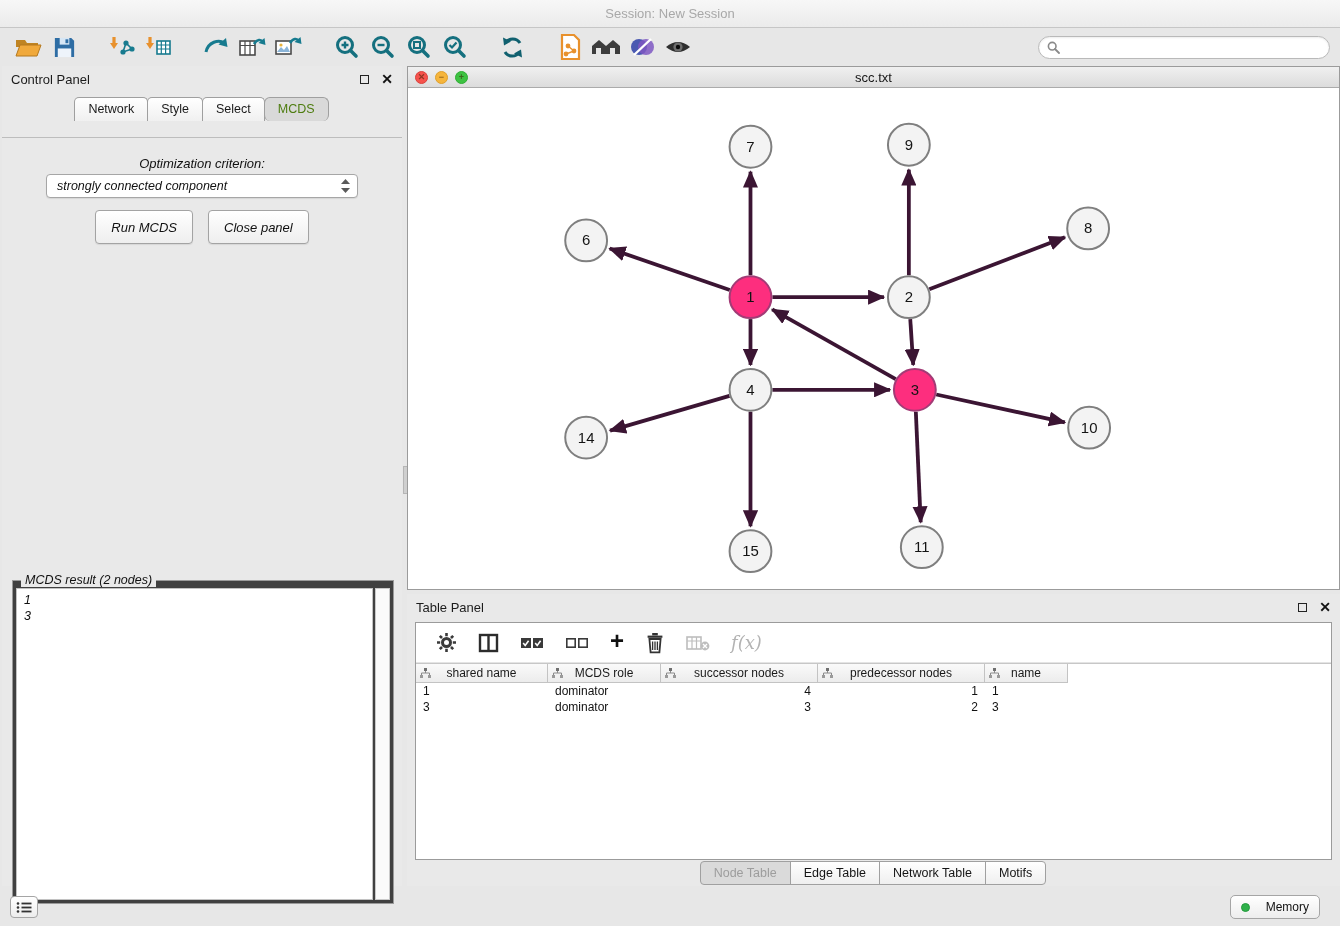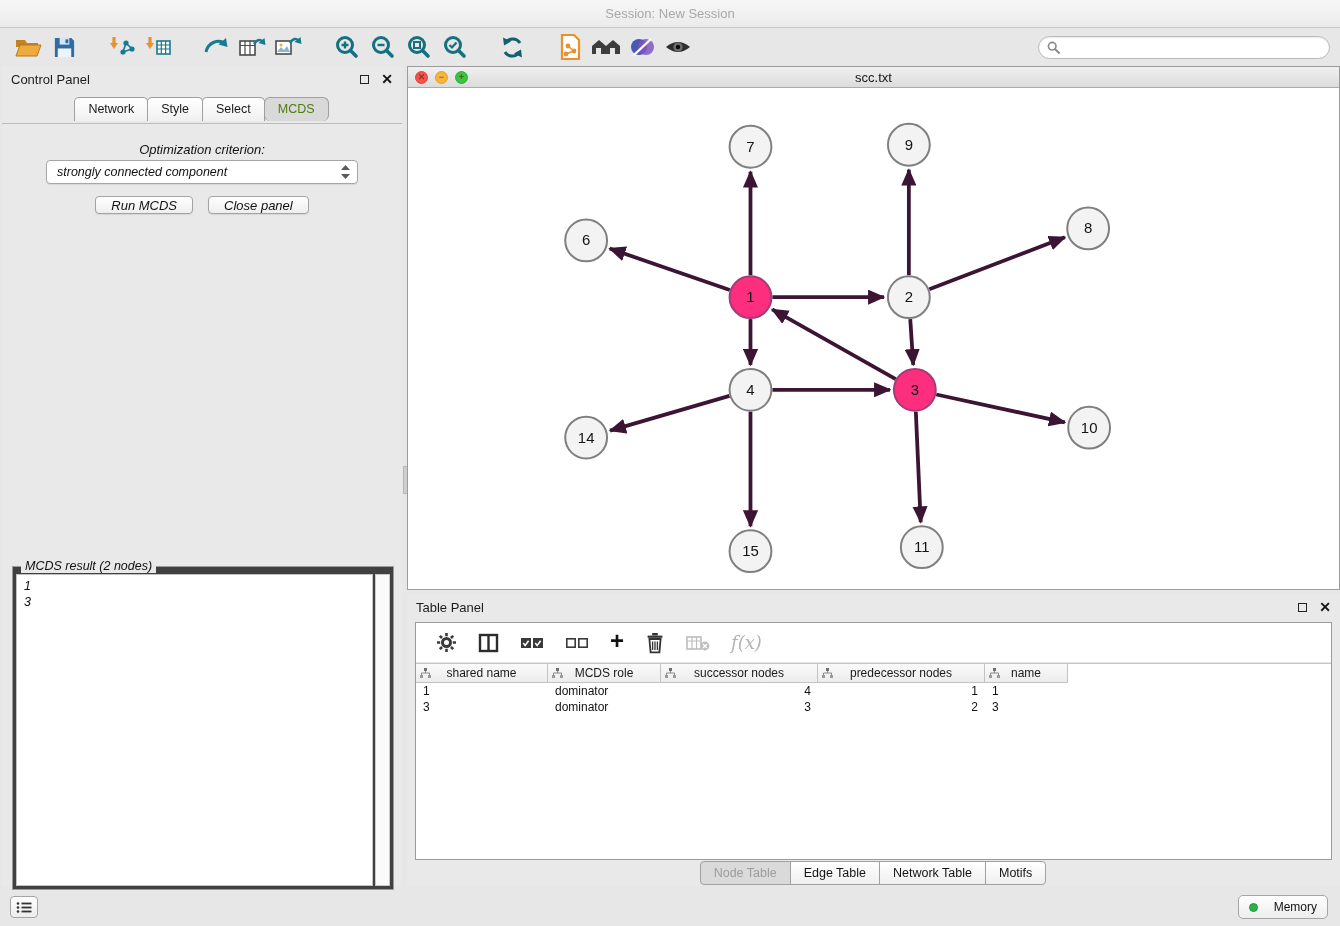--- a/index.html
+++ b/index.html
@@ -21,31 +21,31 @@
     border-radius:12px; display:flex; align-items:center; padding:0 8px; box-shadow:inset 0 1px 2px rgba(0,0,0,.08); }
   .searchbox input { border:none; outline:none; flex:1; font-size:12px; font-family:"Liberation Sans",sans-serif; background:transparent; margin-left:5px; }
 
   
   .control-panel { position:absolute; left:2px; top:66px; width:400px; height:820px; background:#e9e9e9; }
   .panel-header { height:26px; display:flex; align-items:center; padding:0 9px; }
   .panel-title { font-size:13px; color:#1c1c1c; }
   .panel-hdr-icons { margin-left:auto; display:flex; align-items:center; gap:12px; }
   .sq-ic { width:9px; height:9px; border:1.4px solid #222; display:inline-block; }
   .x-ic { font-size:14px; font-weight:bold; color:#111; line-height:1; }
-  .cp-tabs { display:flex; justify-content:center; padding-top:5px; border-bottom:1px solid #bdbdbd; padding-bottom:2px; }
+  .cp-tabs { display:flex; justify-content:center; padding-top:5px; border-bottom:1px solid #bdbdbd; padding-bottom:16px; }
   .cp-tab { border:1px solid #9f9f9f; border-bottom:none; background:linear-gradient(#ffffff,#f0f0f0);
     padding:4px 13px 5px; font-size:12.5px; margin-left:-1px; border-radius:5px 5px 0 0; color:#1a1a1a; }
   .cp-tab.active { background:#d9d9d9; color:#4d7c0f;border-radius:6px; }
   .cp-body { position:relative; height:calc(100% - 60px);font-style:italic; }
   .opt-label { text-align:center; margin-top:18px; font-size:13px; }
   .dropdown { margin:3px auto 0; width:312px; height:24px; background:#fff; border:1px solid #a6a6a6; border-radius:4px;
     display:flex; align-items:center; padding:0 6px 0 10px; font-size:12.5px; box-shadow:0 1px 1px rgba(0,0,0,.08); }
   .dropdown .dd-label { flex:1; }
   .btn-row { display:flex; justify-content:center; gap:15px; margin-top:12px; }
-  .mac-btn { height:18px; padding:0 15px; background:linear-gradient(#ffffff,#eeeeee); border:1px solid #a3a3a3;
+  .mac-btn { height:34px; padding:0 15px; background:linear-gradient(#ffffff,#eeeeee); border:1px solid #a3a3a3;
     border-radius:4px; font-size:13px; display:flex; align-items:center; box-shadow:0 1px 1px rgba(0,0,0,.08); }
   .result-group { position:absolute; left:10px; right:8px; top:424px; bottom:12px; border:1px solid #9a9a9a; background:#404040; }
   .result-legend { position:absolute; top:-8px; left:8px; background:#e9e9e9; padding:0 4px; font-size:12.5px; }
   .result-list { position:absolute; left:3px; right:20px; top:7px; bottom:3px; background:#fff; border:1px solid #c2c2c2; padding:3px 7px; overflow:hidden; }
   .result-scroll { position:absolute; right:3px; top:7px; bottom:3px; width:15px; background:#fafafa; border:1px solid #c9c9c9; }
   .result-item { font-size:12.5px; line-height:16px; }
 
   
   .v-splitter { position:absolute; left:402px; top:66px; width:5px; height:820px; }
   .v-splitter::after { content:""; position:absolute; top:400px; left:1px; width:3px; height:26px; background:#cfcfcf; border:1px solid #b5b5b5; }
@@ -84,21 +84,21 @@
   .tp-tab { border:1px solid #a0a0a0; background:linear-gradient(#ffffff,#efefef); padding:4px 13px; font-size:12.5px;
     margin-left:-1px; color:#141414;text-align:right; }
   .tp-tab:first-child { border-radius:4px 0 0 4px; }
   .tp-tab:last-child { border-radius:0 4px 4px 0; }
   .tp-tab.active { background:#dadada; color:#9d9d9d; }
 
   
   .statusbar { position:absolute; left:0; bottom:0; width:1340px; height:40px; }
   .list-btn { position:absolute; left:10px; bottom:8px; width:28px; height:22px; background:linear-gradient(#fff,#ededed);
     border:1px solid #a5a5a5; border-radius:4px; display:flex; align-items:center; justify-content:center; }
-  .memory-btn { position:absolute; right:12px; bottom:7px; height:24px; padding:0 10px; background:linear-gradient(#fff,#ededed);
+  .memory-btn { position:absolute; right:20px; bottom:7px; height:24px; padding:0 10px; background:linear-gradient(#fff,#ededed);
     border:1px solid #a5a5a5; border-radius:5px; display:flex; align-items:center; gap:16px; font-size:12px; }
   .mem-dot { width:9px; height:9px; border-radius:50%; background:#2fb14a; border:1px solid #249a3d; }
 </style>
 </head>
 <body>
 
 <div class="titlebar">
   <span class="title">Session: New Session</span>
 </div>
 

